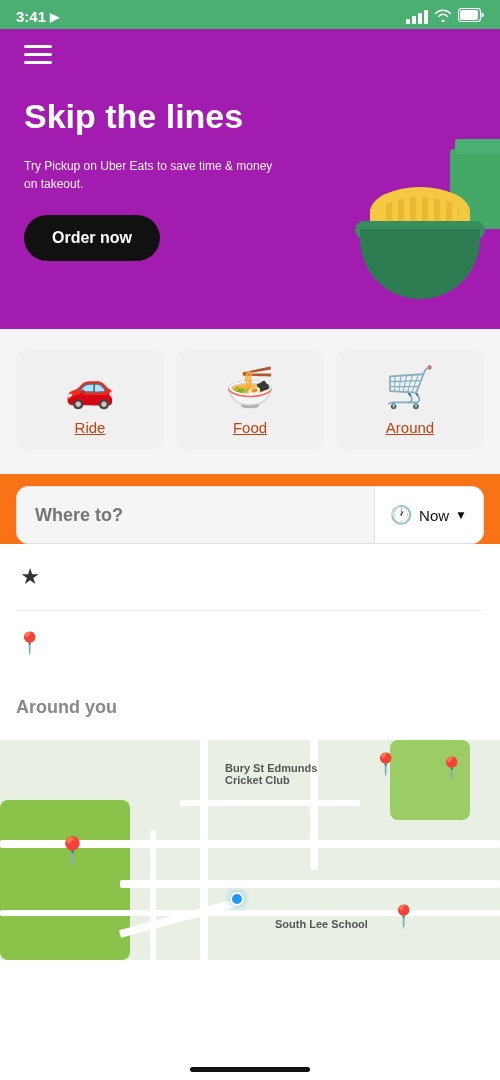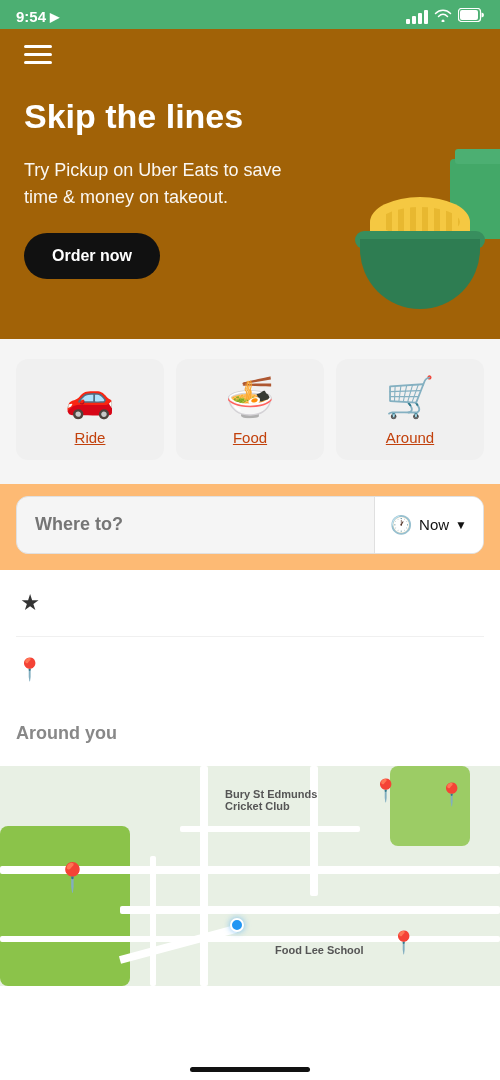--- a/index.html
+++ b/index.html
@@ -21,33 +21,33 @@
     .status-right { display: flex; align-items: center; gap: 6px; }
     .signal-bars { display: flex; align-items: flex-end; gap: 2px; }
     .signal-bars span { background: white; border-radius: 1px; width: 4px; }
     .signal-bars span:nth-child(1) { height: 5px; }
     .signal-bars span:nth-child(2) { height: 8px; }
     .signal-bars span:nth-child(3) { height: 11px; }
     .signal-bars span:nth-child(4) { height: 14px; }
 
     
     .hero {
-      background: #a16207;
+      background: #a21caf;
       color: white;
       padding: 16px 24px 60px;
       position: relative;
       overflow: hidden;
       min-height: 300px;
     }
     .hamburger {
       display: flex; flex-direction: column; gap: 5px; cursor: pointer; width: 28px; margin-bottom: 32px;
     }
     .hamburger span { display: block; height: 3px; background: white; border-radius: 2px; width: 100%; }
     .hero h1 { font-size: 34px; font-weight: 700; margin-bottom: 10px; line-height: 1.2; }
-    .hero p { font-size: 18px; opacity: 0.95; line-height: 1.5; max-width: 260px; margin-top: 20px; }
+    .hero p { font-size: 12px; opacity: 0.95; line-height: 1.5; max-width: 260px; margin-top: 20px; }
     .order-btn {
       display: inline-block; background: #111; color: white; border: none;
       border-radius: 28px; padding: 14px 28px; font-size: 16px; font-weight: 600;
       margin-top: 22px; cursor: pointer;
     }
     .hero-image {
       position: absolute; right: 0; bottom: 20px;
       width: 190px; height: 200px;
       display: flex; align-items: flex-end; justify-content: flex-end;
     }
@@ -101,21 +101,21 @@
     .category-card {
       flex: 1; background: #f0f0f0; border-radius: 12px;
       padding: 18px 10px 14px; display: flex; flex-direction: column;
       align-items: center; gap: 12px; cursor: pointer;
     }
     .category-icon { font-size: 40px; line-height: 1; }
     .category-label { font-size: 15px; font-weight: 500; color: #c2410c; text-decoration: underline; }
 
     
     .search-section {
-      background: #fdba74; padding: 12px 16px 16px;
+      background: #f97316; padding: 12px 16px 0;
     }
     .search-bar {
       display: flex; align-items: center;
       border: 1.5px solid #e0e0e0; border-radius: 12px;
       overflow: hidden; background: #f5f5f5;
     }
     .search-input-area {
       flex: 1; padding: 16px 18px; font-size: 18px; font-weight: 600;
       color: #111; background: transparent; border: none; outline: none;
     }
@@ -179,21 +179,21 @@
     .home-indicator {
       position: absolute; bottom: 8px; left: 50%; transform: translateX(-50%);
       width: 120px; height: 5px; background: #111; border-radius: 3px;
     }
   </style>
 </head>
 <body>
 
 <div class="status-bar">
   <div class="status-left">
-    <span>9:54</span>
+    <span>3:41</span>
     <span style="font-size:12px;">▶</span>
   </div>
   <div class="status-right">
     <div class="signal-bars">
       <span></span>
         <span></span>
         <span></span>
         <span></span>
     </div>
     <span>
@@ -286,21 +286,21 @@
     <div class="road-h" style="left:0;top:170px;width:500px;height:6px;"></div>
     <div class="road-h" style="left:180px;top:60px;width:180px;height:6px;"></div>
 
     <div class="road-v" style="left:200px;top:0;height:220px;"></div>
     <div class="road-v" style="left:310px;top:0;height:130px;"></div>
     <div class="road-v" style="left:150px;top:90px;height:130px;width:6px;"></div>
 
     <div class="road-d" style="left:120px;top:190px;width:120px;transform:rotate(-15deg);transform-origin:left center;"></div>
 
     <div class="map-label" style="left:225px;top:22px;">Bury St Edmunds<br>Cricket Club</div>
-    <div class="map-label" style="left:275px;top:178px;">Food Lee School</div>
+    <div class="map-label" style="left:275px;top:178px;">South Lee School</div>
 
     <div class="map-pin" style="left:372px;top:12px;">📍</div>
     <div class="map-pin" style="left:438px;top:16px;">📍</div>
     <div class="map-pin" style="left:390px;top:164px;">📍</div>
 
     <div class="map-pin" style="left:55px;top:95px;font-size:28px;">📍</div>
 
     <div class="my-location" style="left:230px;top:152px;"></div>
   </div>
 </div>

